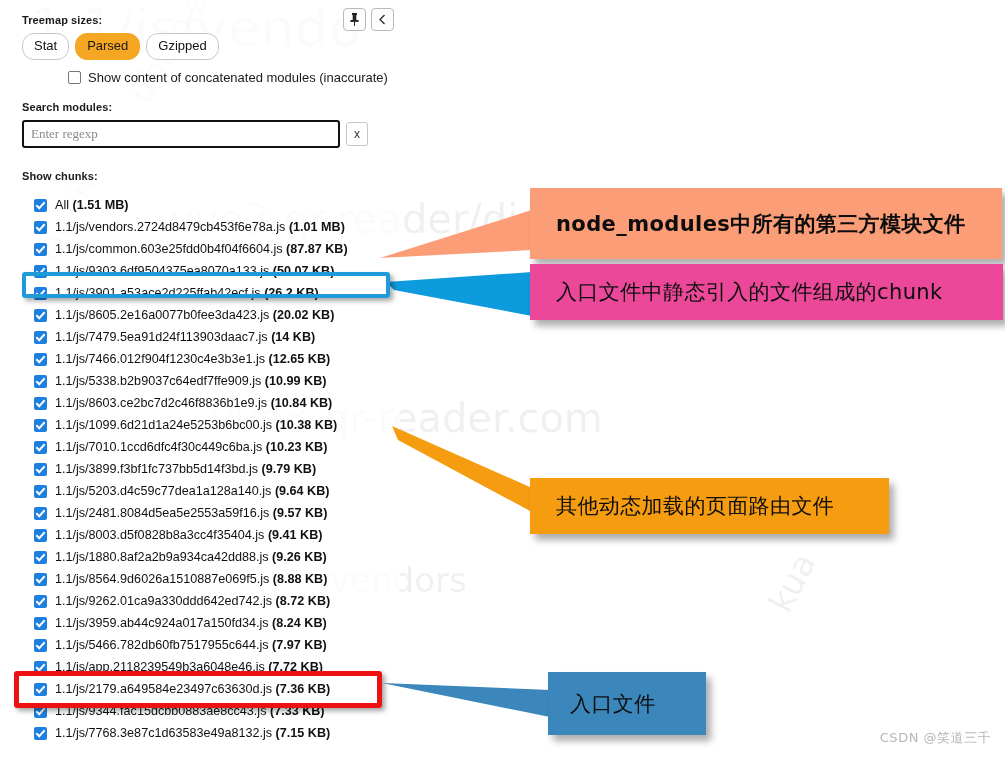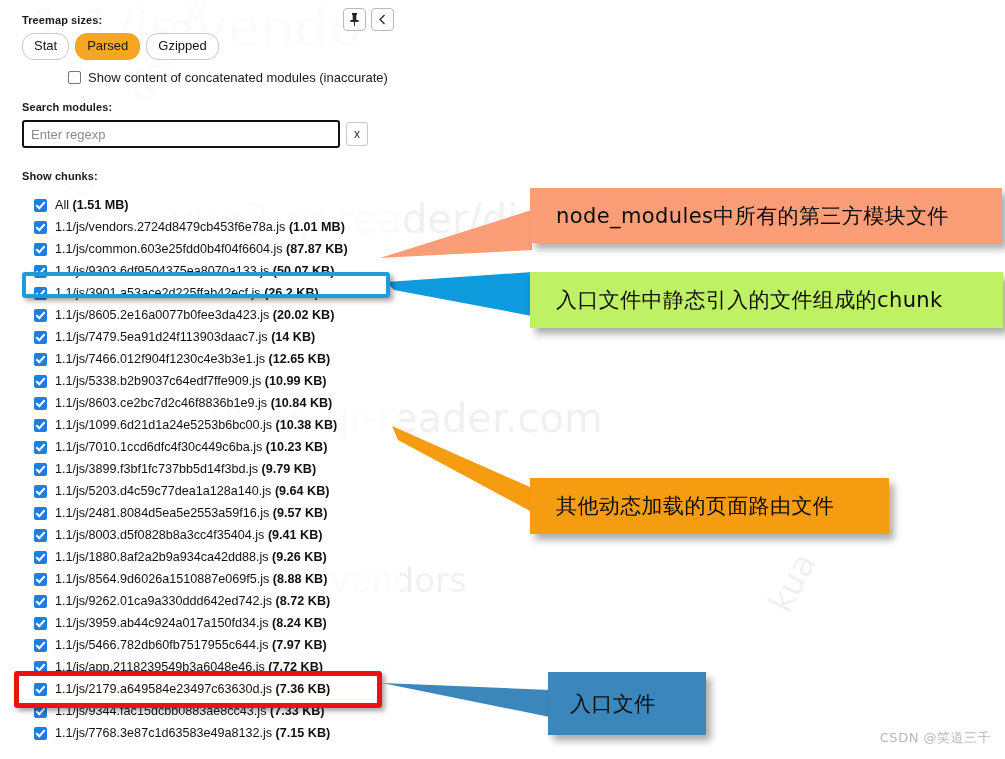--- a/index.html
+++ b/index.html
@@ -138,21 +138,21 @@
     gap: 6px;
     margin-bottom: 22px;
   }
   .search-input {
     width: 318px;
     height: 20px;
     box-sizing: border-box;
     border: 2px solid #111;
     border-radius: 3px;
     background: #fff;
-    font-family: Liberation Sans, sans-serif;
+    font-family: Liberation Serif, serif;
     font-size: 13px;
     color: #111;
     padding: 12px 7px;
     outline: none;
   }
   .search-input::placeholder { color: #8b8b8b; }
   .clear-btn {
     width: 22px; height: 24px;
     border: 1px solid #c6c6c6;
     border-radius: 3px;
@@ -233,28 +233,28 @@
     font-family: "DejaVu Sans", sans-serif;
     font-size: 21px;
     color: #0d0d0d;
     letter-spacing: 0.4px;
     box-shadow: 5px 6px 7px rgba(0,0,0,0.32);
     padding-left: 26px;
     white-space: nowrap;
   }
   .callout-vendors {
     left: 530px; top: 188px;
-    width: 472px; height: 55px;
+    width: 472px; height: 71px;
     background: #fb9d76;
+    font-weight: bold;
   }
   .callout-common {
     left: 530px; top: 264px;
     width: 473px; height: 56px;
-    background: #bef264;
-    margin-top: 8px;
+    background: #ec4899;
   }
   .callout-dynamic {
     left: 530px; top: 478px;
     width: 359px; height: 56px;
     background: #f59c11;
   }
   .callout-entry {
     left: 548px; top: 672px;
     width: 158px; height: 63px;
     background: #3b86ba;

